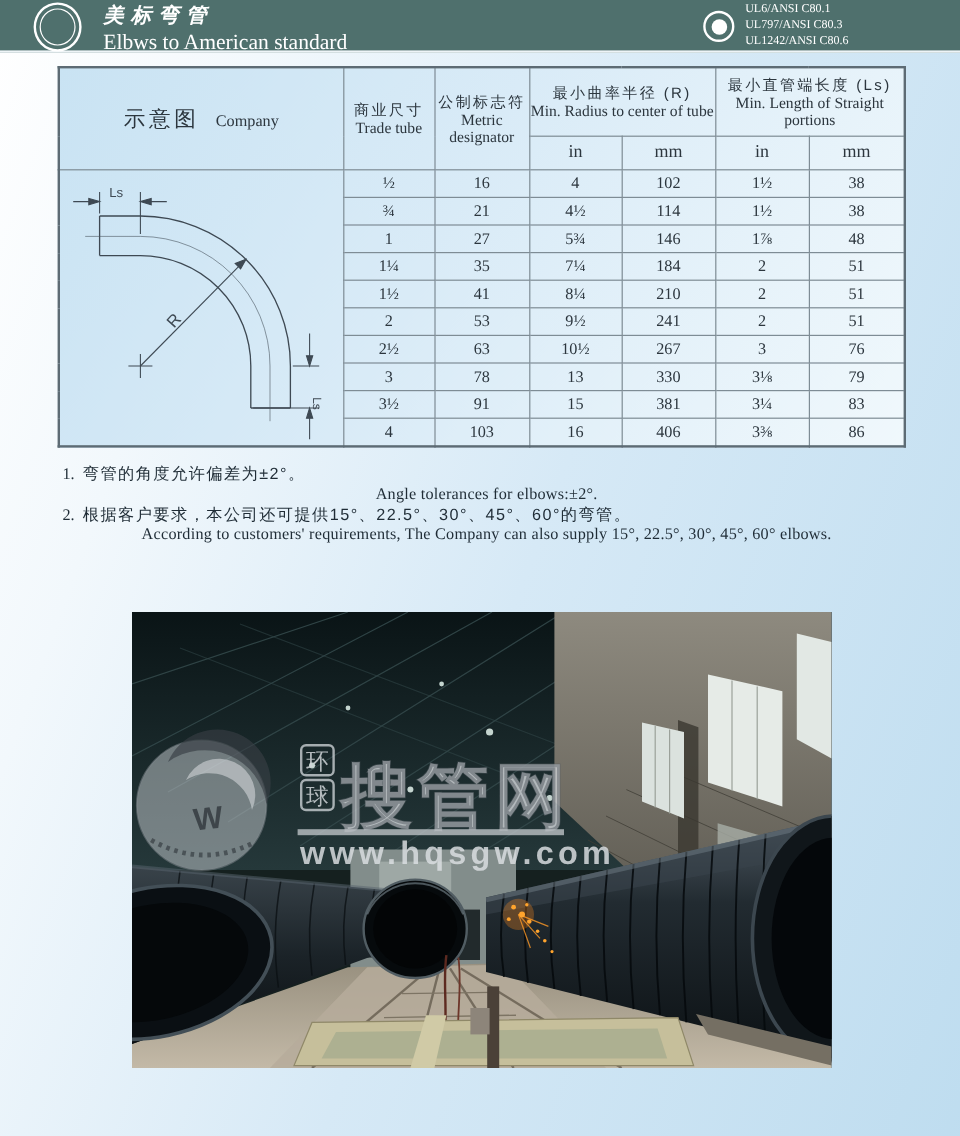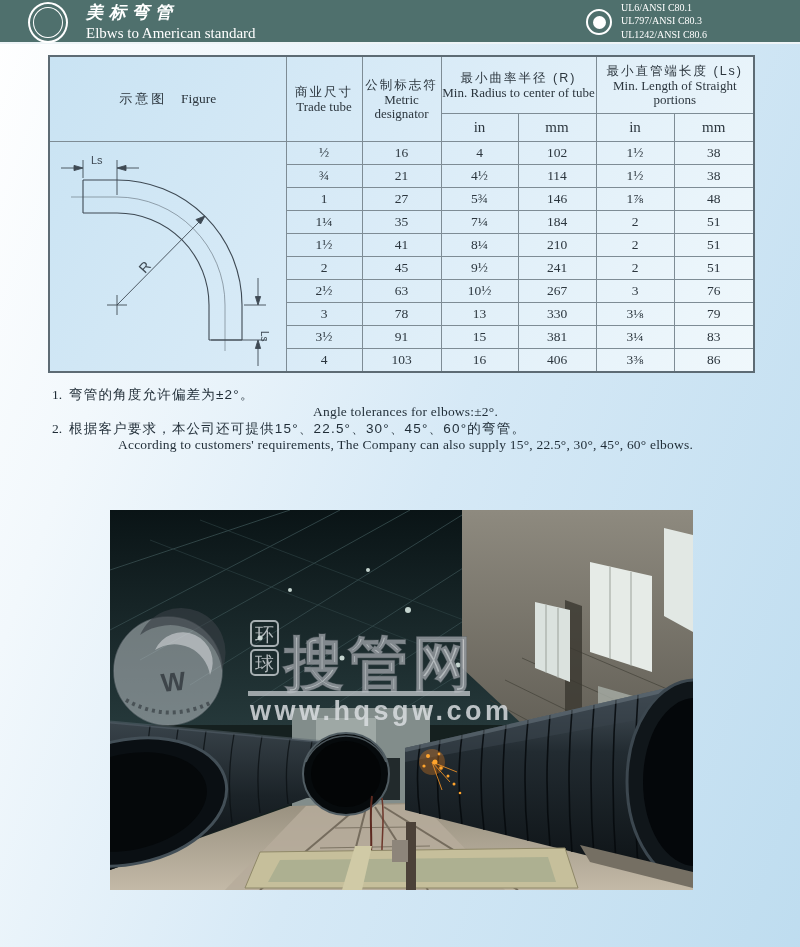--- a/index.html
+++ b/index.html
@@ -12,21 +12,21 @@
   
   .hdr { position:absolute; left:0; top:0; width:800px; height:42px;
          background:#4f706d; border-bottom:2px solid #eef4f7; }
   .ring-outer { position:absolute; left:28px; top:2px; width:36px; height:37px;
                 border:2px solid #fff; border-radius:50%; }
   .ring-inner { position:absolute; left:3px; top:3px; right:3px; bottom:3px;
                 border:1.5px solid #fff; border-radius:50%; }
   .titles { position:absolute; left:86px; top:1px; color:#fff; }
   .title-cn { font-size:17px; font-weight:bold; font-style:italic; letter-spacing:6px;
               font-family:"DejaVu Serif", serif; }
-  .title-en { font-size:15px; font-family:"Liberation Serif", serif; margin-top:1px; }
+  .title-en { font-size:18px; font-family:"Liberation Serif", serif; margin-top:1px; }
   .badge { position:absolute; left:586px; top:9px; width:22px; height:22px;
            border:2px solid #fff; border-radius:50%; }
   .badge i { position:absolute; left:4.5px; top:4.5px; width:13px; height:13px;
              background:#fff; border-radius:50%; }
   .standards { position:absolute; left:621px; top:1px; color:#fff;
                font-family:"Liberation Serif", serif; font-size:10px; line-height:13.4px; }
 
   
   .spec-table { position:absolute; left:48px; top:55px; border-collapse:collapse;
                 table-layout:fixed;
@@ -35,21 +35,21 @@
   .spec-table th, .spec-table td { border:1px solid #7e8c95; font-weight:normal;
                 text-align:center; vertical-align:middle; padding:0; color:#2c363e; }
   .hrow1 th { height:56px; }
   .hrow2 th { height:27px; font-family:"Liberation Serif", serif; font-size:15px; }
   .drow td  { height:22px; }
   .cn { display:block; font-size:12.5px; letter-spacing:2px; line-height:16px; }
   .en { display:block; font-size:13px; font-family:"Liberation Serif", serif;
         letter-spacing:0; line-height:14.5px; }
   td.val { font-size:13.5px; font-family:"Liberation Serif", serif; }
   .fig-h { font-size:13px; }
-  .fig-h .inline-cn { letter-spacing:3px; font-size:13px; }
+  .fig-h .inline-cn { letter-spacing:3px; font-size:18px; }
   .fig-h .inline-en { font-family:"Liberation Serif", serif; margin-left:10px; font-size:13.5px; }
   .fig-cell { vertical-align:middle; }
   .fig-cell svg { display:block; margin:4px auto 0; }
 
   
   .notes { position:absolute; left:52px; top:387px; width:690px; color:#1f2c36; }
   .note-l1 { display:flex; font-size:13.5px; line-height:16.8px; }
   .note-num { width:17px; flex:none; font-family:"Liberation Serif", serif; }
   .note-cn { letter-spacing:1.2px; }
   .note-en { margin-left:17px; font-family:"Liberation Serif", serif;
@@ -89,21 +89,21 @@
         <col style="width:79px">
       <col style="width:77px">
         <col style="width:78px">
         <col style="width:78px">
         <col style="width:80px">
     </colgroup>
     <tbody>
         <tr class="hrow1">
       <th rowspan="2" class="fig-h">
         <span class="inline-cn">示意图</span>
-        <span class="inline-en">Figure</span>
+        <span class="inline-en">Company</span>
       </th>
       <th rowspan="2">
         <span class="cn">商业尺寸</span>
         <span class="en">Trade tube</span>
       </th>
       <th rowspan="2">
         <span class="cn">公制标志符</span>
         <span class="en">Metric designator</span>
       </th>
       <th colspan="2">
@@ -192,21 +192,21 @@
     <tr class="drow">
       <td class="val">1½</td>
       <td class="val">41</td>
       <td class="val">8¼</td>
       <td class="val">210</td>
       <td class="val">2</td>
       <td class="val">51</td>
     </tr>
     <tr class="drow">
       <td class="val">2</td>
-      <td class="val">45</td>
+      <td class="val">53</td>
       <td class="val">9½</td>
       <td class="val">241</td>
       <td class="val">2</td>
       <td class="val">51</td>
     </tr>
     <tr class="drow">
       <td class="val">2½</td>
       <td class="val">63</td>
       <td class="val">10½</td>
       <td class="val">267</td>

